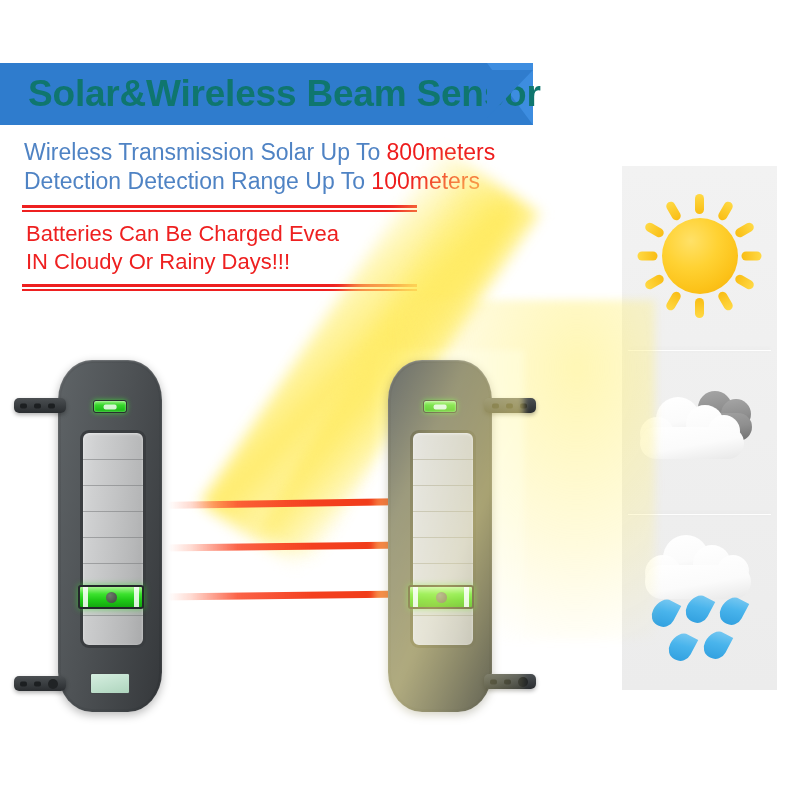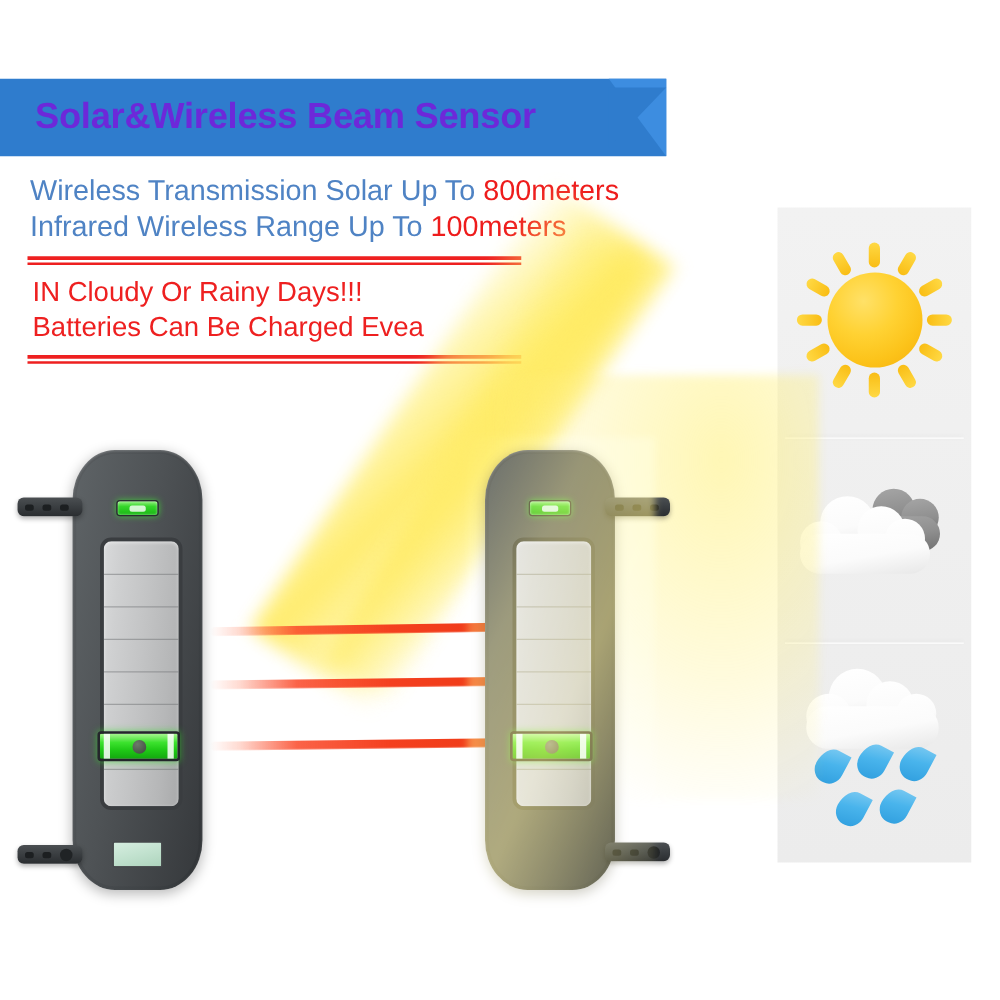--- a/index.html
+++ b/index.html
@@ -19,22 +19,22 @@
   .banner-wrap{
     position:absolute; left:0; top:63px; width:533px; height:62px;
   }
   .banner-bar{
     position:absolute; left:0; top:0; width:100%; height:100%;
     background:#2f7ccd;
   }
   .banner-title{
     position:absolute; left:28px; top:50%;
     transform:translateY(-50%);
-    color:#6d28d9;
-    font-size:29px;
+    color:#0f766e;
+    font-size:37px;
     font-weight:bold;
     letter-spacing:-0.2px;
     white-space:nowrap;
   }
   
   .banner-notch{
     position:absolute; right:0; top:0;
     width:0;height:0;
     border-left:46px solid transparent;
     border-top:62px solid #3d8de0;
@@ -269,30 +269,30 @@
     <div class="banner-notch"></div>
     <div class="banner-title">Solar&amp;Wireless Beam Sensor</div>
   </div>
   <div class="banner-tail"></div>
 
   <div class="sub-lines">
     <div class="sub-line">
       <span>Wireless Transmission Solar Up To </span><span class="hl">800meters</span>
     </div>
     <div class="sub-line">
-      <span>Infrared Wireless Range Up To </span><span class="hl">100meters</span>
+      <span>Detection Detection Range Up To </span><span class="hl">100meters</span>
     </div>
   </div>
 
   <div class="red-block">
     <div class="rule thick"></div>
     <div class="rule thin"></div>
     <div class="red-text">
+      <div>Batteries Can Be Charged Evea</div>
       <div>IN Cloudy Or Rainy Days!!!</div>
-      <div>Batteries Can Be Charged Evea</div>
     </div>
     <div class="bottom-rules">
       <div class="rule thick"></div>
       <div class="rule thin"></div>
     </div>
   </div>
 
   <div class="weather-panel">
 
     <div class="weather-cell cell-sun">

